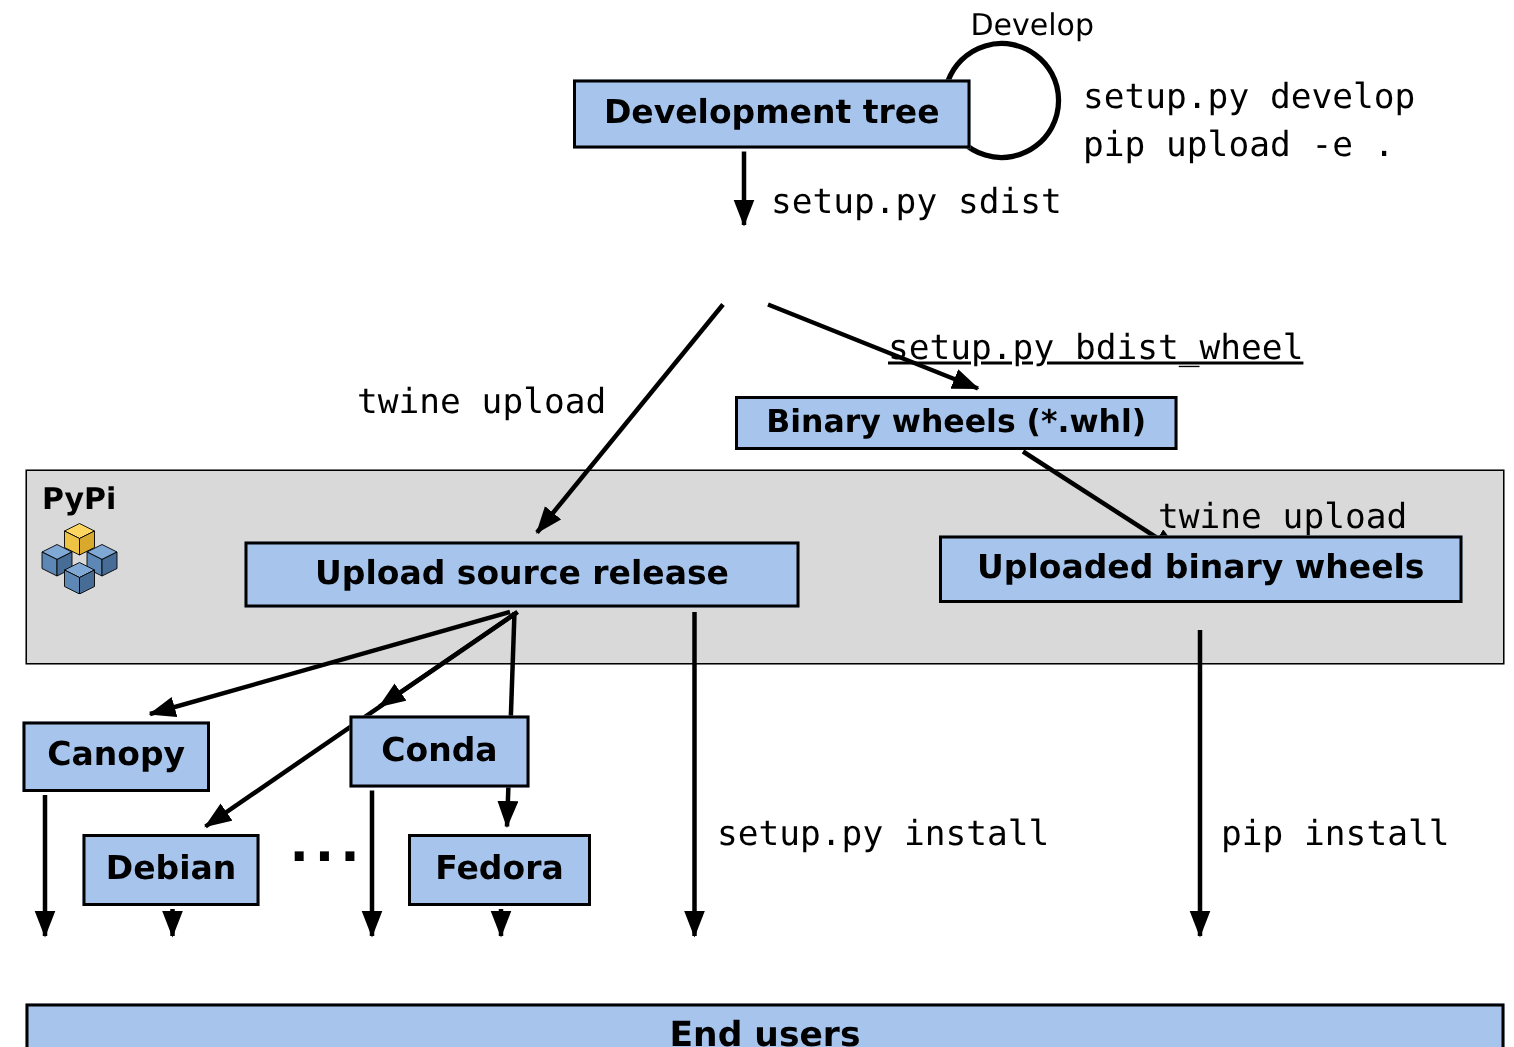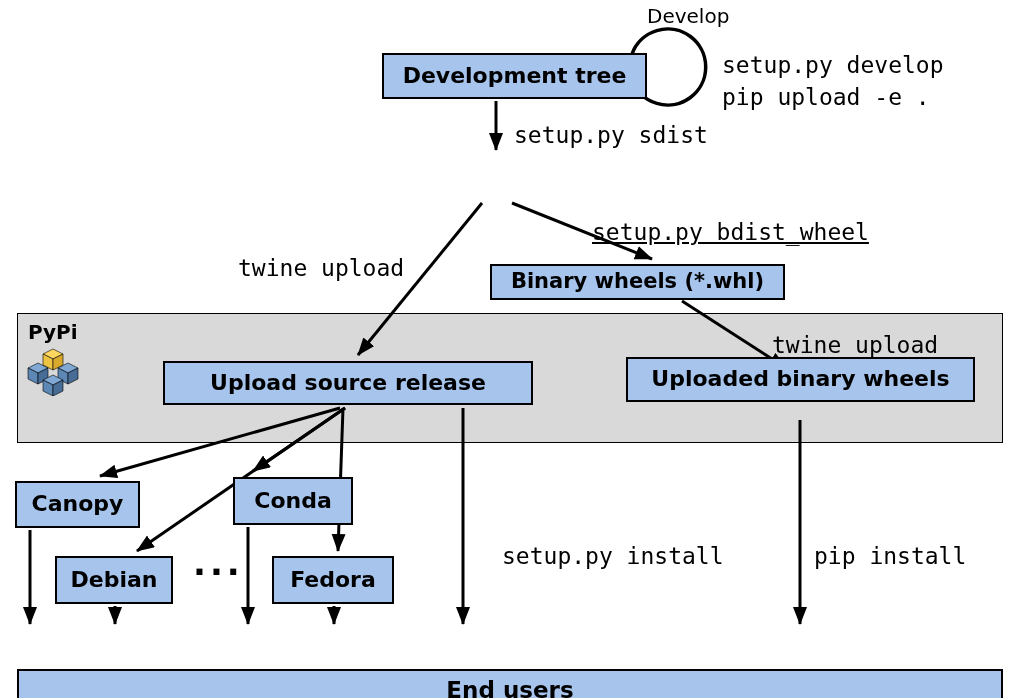--- a/index.html
+++ b/index.html
@@ -51,21 +51,21 @@
   .n-fedora    { left:272px; top:556px; width:122px; height:48px; }
   .n-endusers  { left:17px;  top:629px; width:986px; height:44px; font-size:23px;margin-top:40px; }
   
   .l-develop      { left:647px; top:4px;   }
   .l-devcmd1      { left:722px; top:52px;  }
   .l-devcmd2      { left:722px; top:84px;  }
   .l-sdist        { left:514px; top:122px; }
   .l-twine-src    { left:238px; top:255px; }
   .l-bdist        { left:592px; top:219px;text-decoration:underline; }
   .l-twine-whl    { left:772px; top:332px; }
-  .l-setupinstall { left:478px; top:543px;margin-left:24px; }
+  .l-setupinstall { left:478px; top:543px; }
   .l-pipinstall   { left:814px; top:543px; }
 </style>
 </head>
 <body>
 
 <div class="canvas">
 
   <div class="band"></div>
 
   <svg class="arrows" width="1009" height="698" viewBox="0 0 1009 698">

